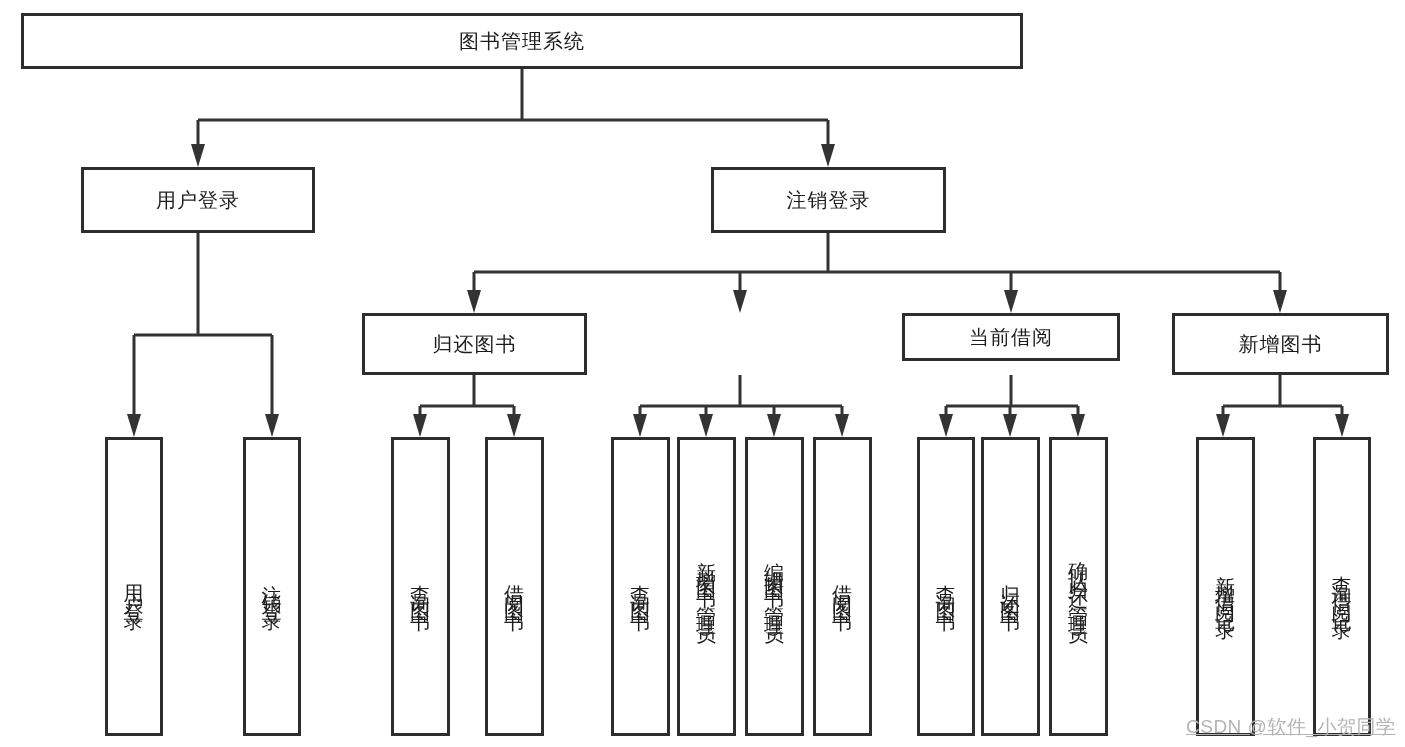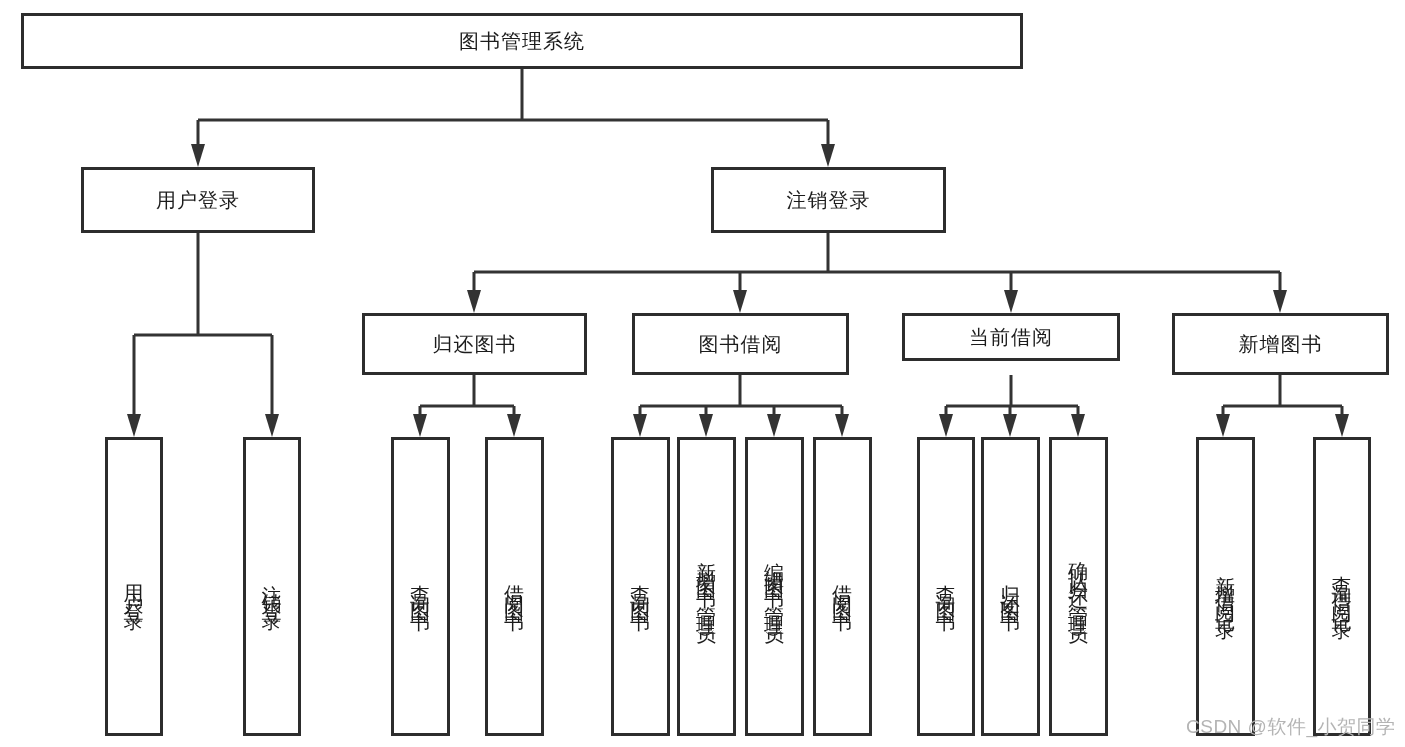--- a/index.html
+++ b/index.html
@@ -46,20 +46,21 @@
   }
   .watermark {
     position: absolute;
     left: 1186px;
     top: 714px;
     font-size: 19px;
     color: #b4b4b4;
     letter-spacing: 0.5px;
     white-space: nowrap;
     z-index: 3;
+    text-decoration: underline;
   }
 </style>
 </head>
 <body>
 
 <div class="canvas">
 
   <svg class="connectors" viewBox="0 0 1405 747" xmlns="http://www.w3.org/2000/svg">
     <g stroke="#333333" stroke-width="3" fill="none">
 
@@ -124,23 +125,20 @@
   <div class="node node-h" style="left:81px;top:167px;width:234px;height:66px">
     <span>用户登录</span>
   </div>
   <div class="node node-h" style="left:711px;top:167px;width:235px;height:66px">
     <span>注销登录</span>
   </div>
 
   <div class="node node-h" style="left:362px;top:313px;width:225px;height:62px">
     <span>归还图书</span>
   </div>
-  <div class="node node-h" style="left:632px;top:313px;width:217px;height:62px">
-    <span>图书借阅</span>
-  </div>
   <div class="node node-h" style="left:902px;top:313px;width:218px;height:48px">
     <span>当前借阅</span>
   </div>
   <div class="node node-h" style="left:1172px;top:313px;width:217px;height:62px">
     <span>新增图书</span>
   </div>
 
   <div class="node node-v" style="left:105px;top:437px;width:58px;height:299px">
     <span>用户登录</span>
   </div>

